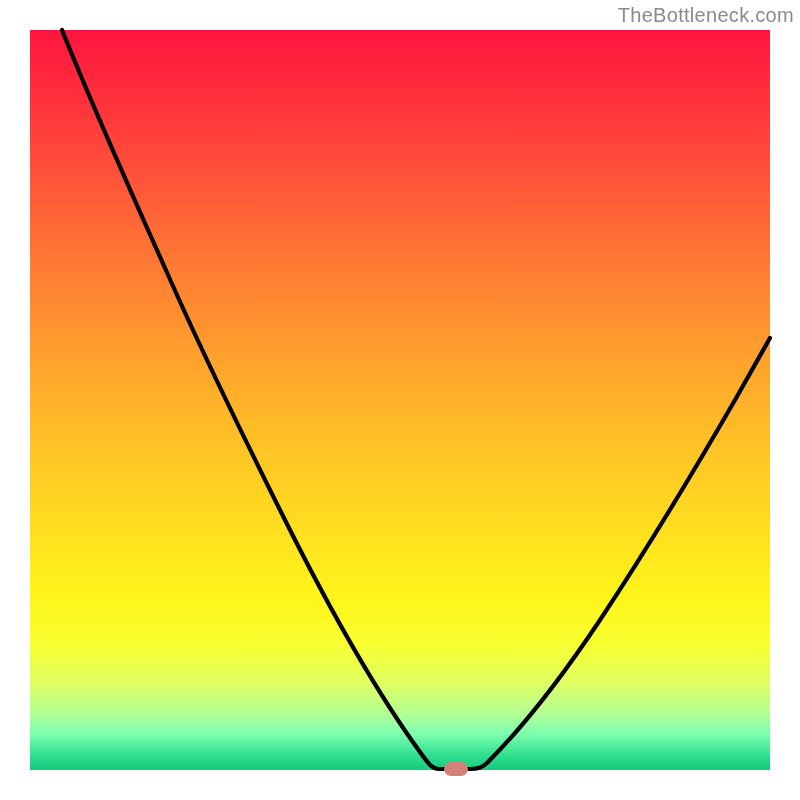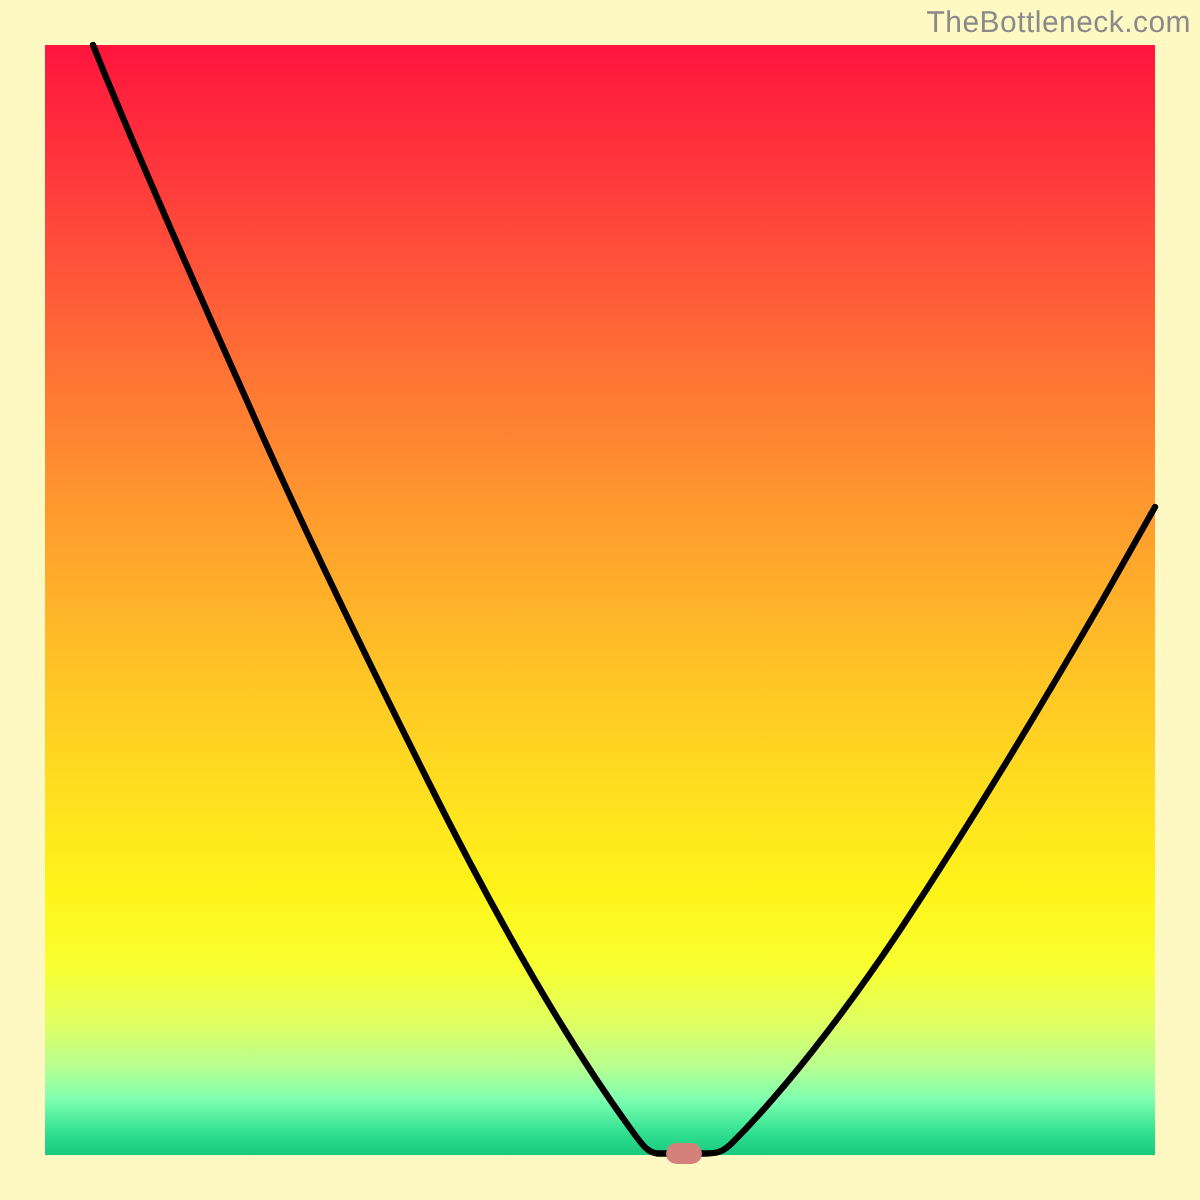--- a/index.html
+++ b/index.html
@@ -8,21 +8,21 @@
     width: 800px;
     height: 800px;
     background: #000;
     overflow: hidden;
     font-family: Arial, Helvetica, sans-serif;
   }
   .frame {
     position: absolute;
     left: 0; top: 0;
     width: 800px; height: 800px;
-    background: #fef9c3;
+    background: #ffffff;
   }
   .plot-area {
     position: absolute;
     left: 30px;
     top: 30px;
     width: 740px;
     height: 740px;
     background: linear-gradient(to bottom,
       #ff153e 0%,
       #ff2d3c 8%,

